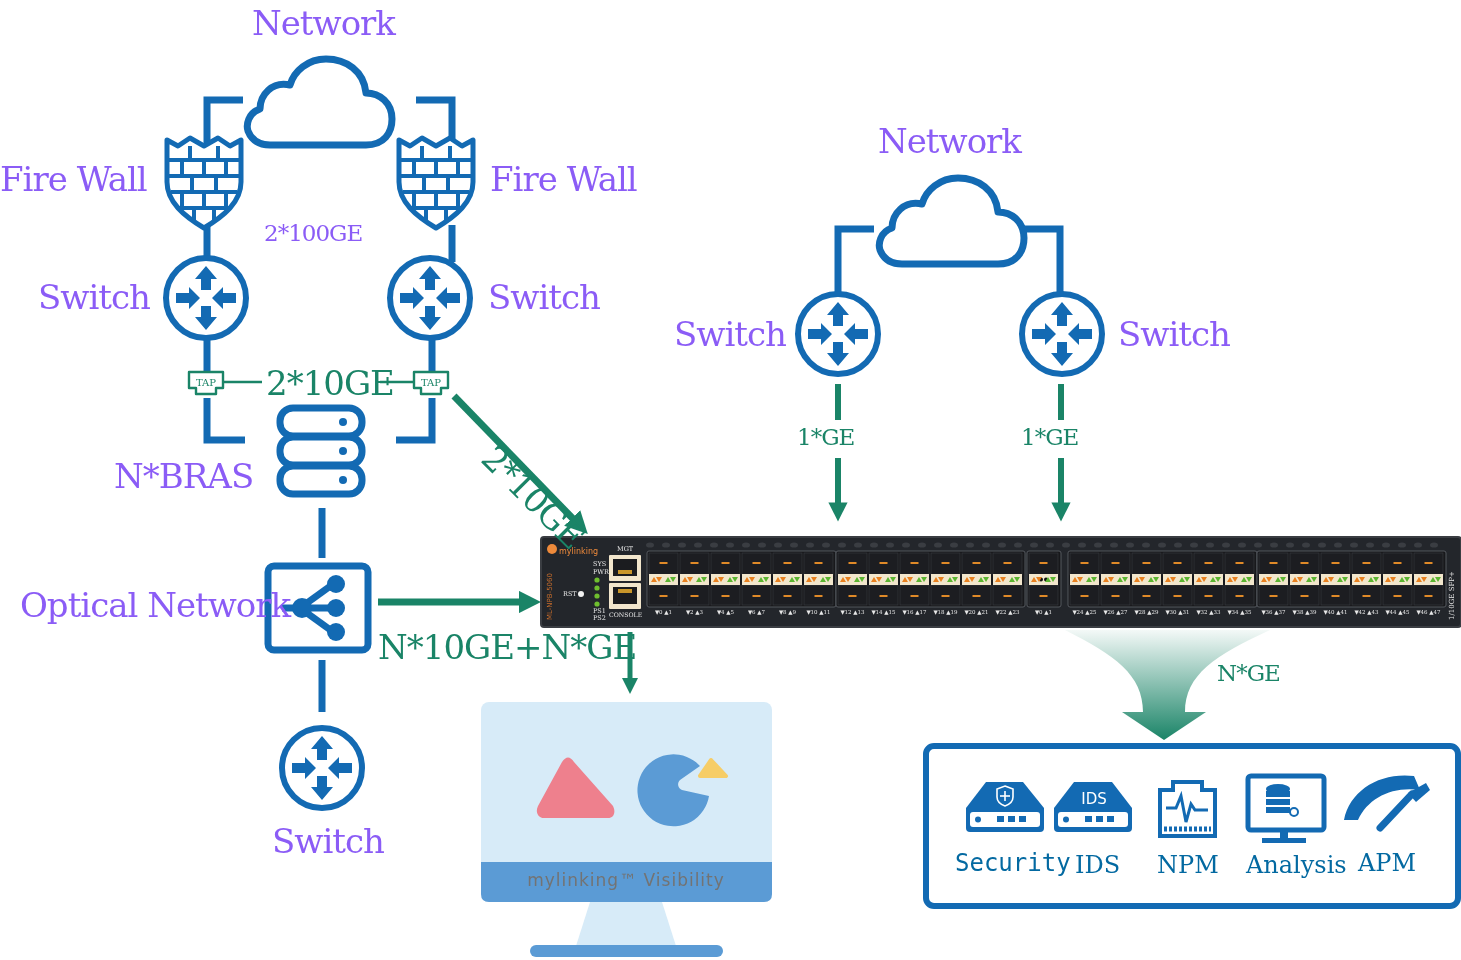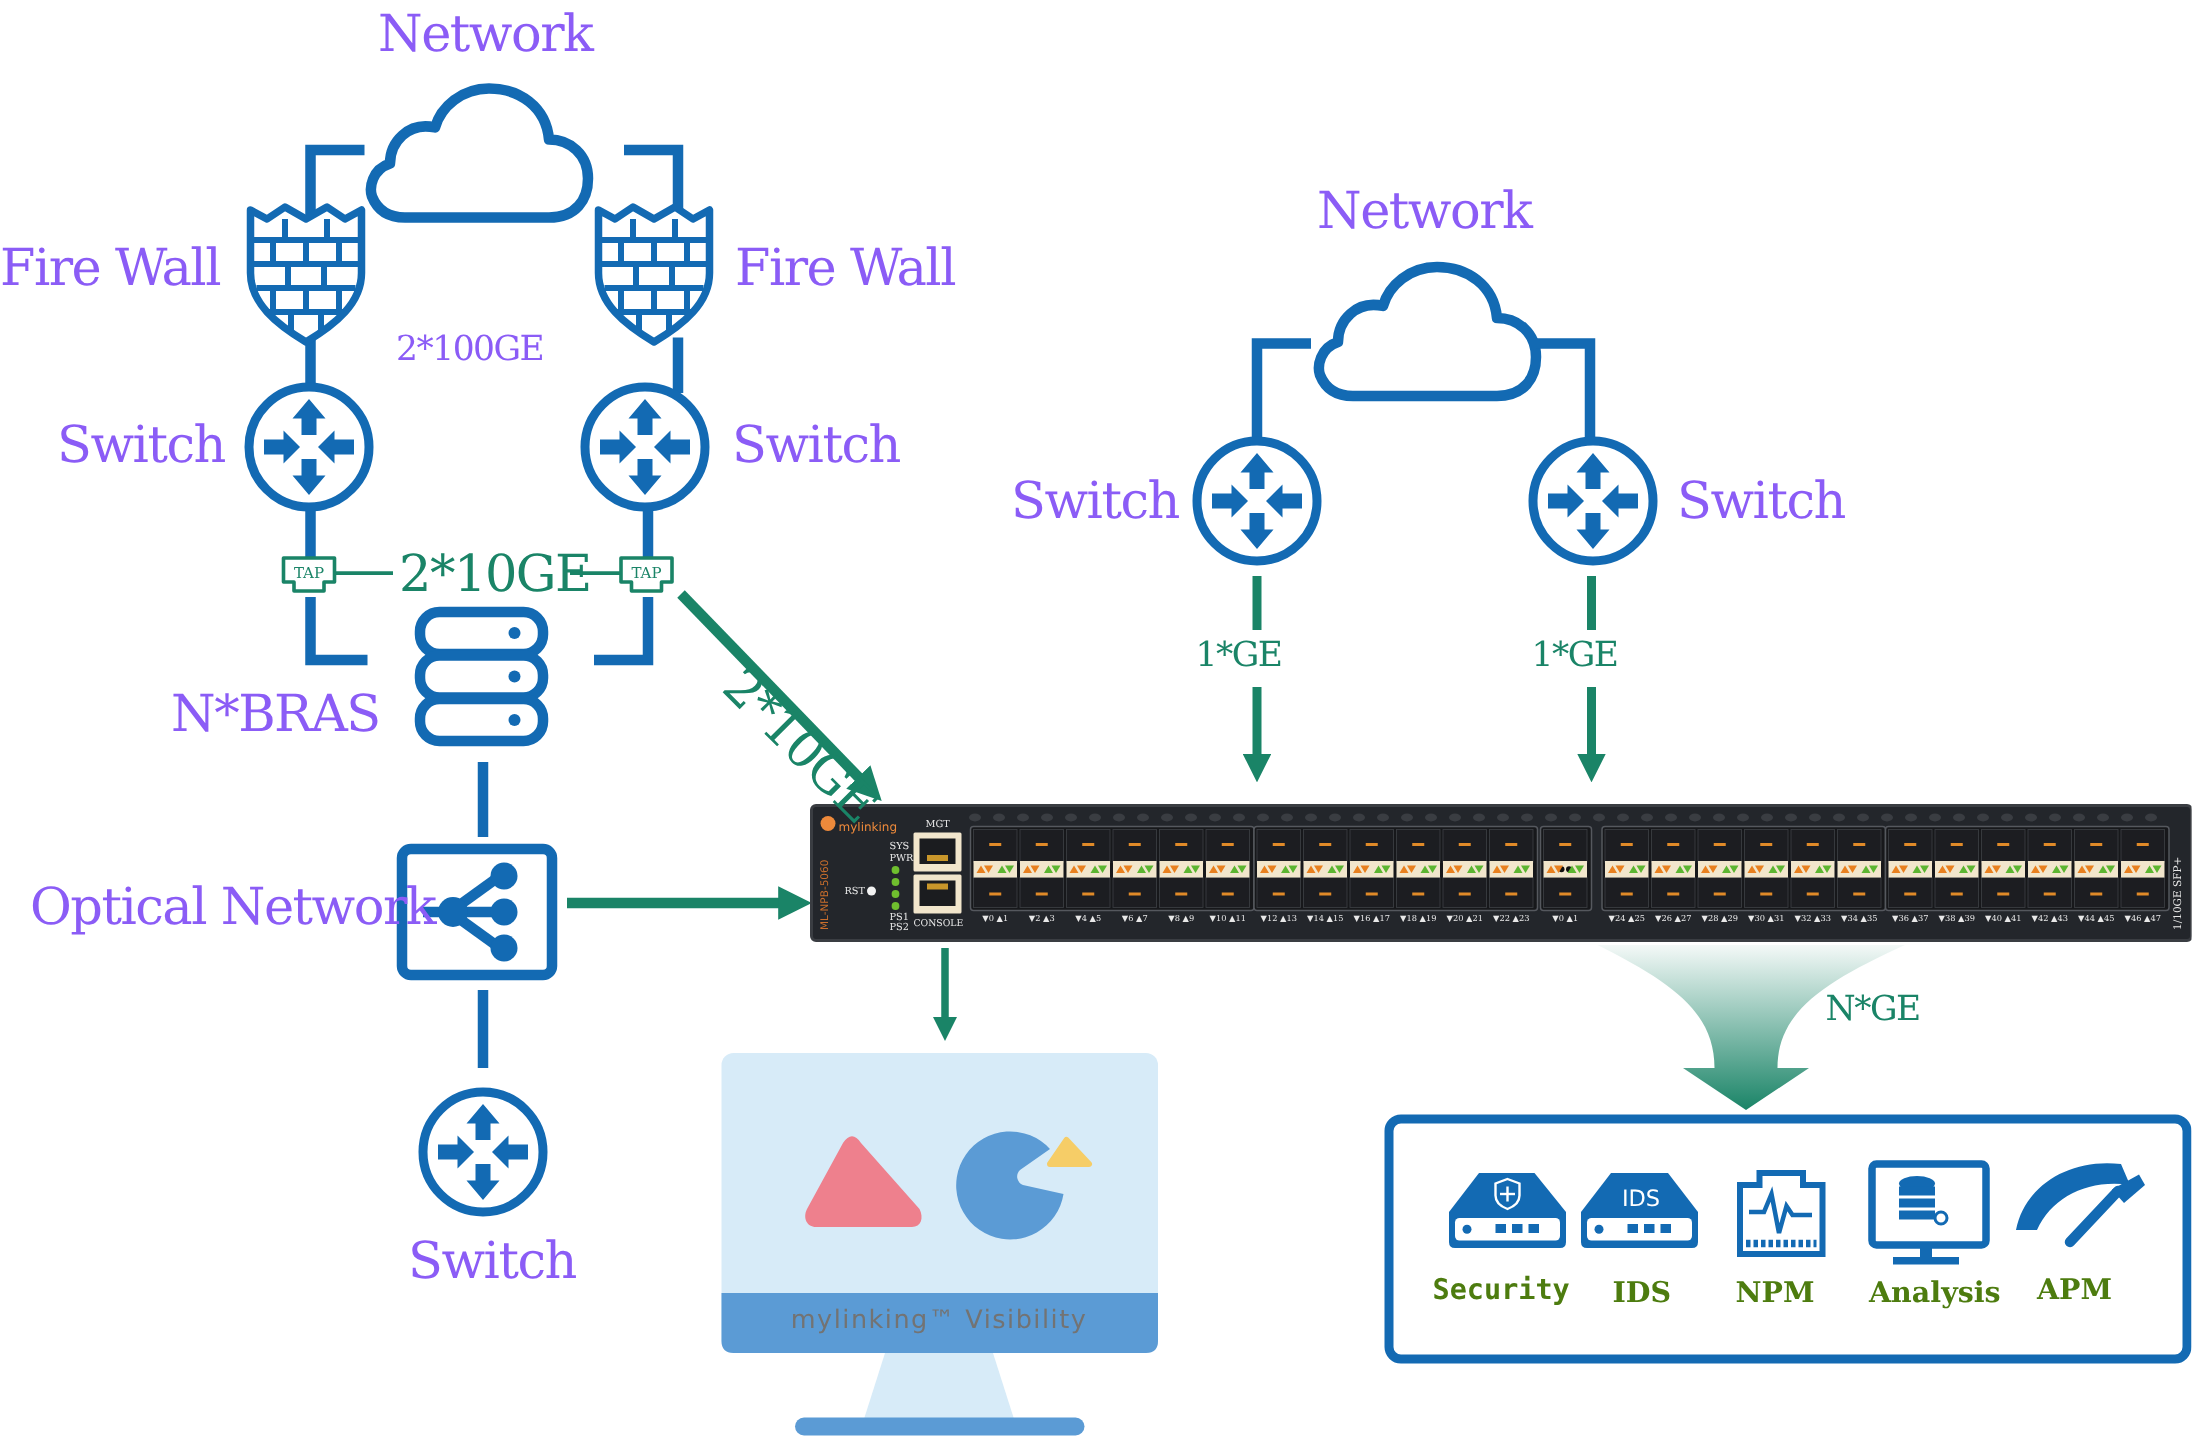--- a/index.html
+++ b/index.html
@@ -3,21 +3,21 @@
 <meta charset="utf-8">
 <style>
   html,body{margin:0;padding:0;background:#ffffff;}
   body{width:1461px;height:960px;position:relative;overflow:hidden;font-family:"DejaVu Serif","Liberation Serif",serif;}
   #stage{position:absolute;left:0;top:0;width:1461px;height:960px;}
   .lbl{position:absolute;white-space:nowrap;font-family:"DejaVu Serif","Liberation Serif",serif;line-height:1;}
   .blue{color:#8b5cf6;}
   .green{color:#1a8467;}
   .big{font-size:34px;letter-spacing:-1px;}
   .mid{font-size:23px;letter-spacing:-1px;}
-  .svc{font-size:19px;font-weight:bold;color:#4d7c0f;}
+  .svc{font-size:24px;font-weight:normal;color:#0369a1;}
   .vis{position:absolute;left:482px;top:870px;width:288px;text-align:center;color:#737373;font-family:"DejaVu Sans","Liberation Sans",sans-serif;font-size:17px;letter-spacing:1px;}
 </style>
 </head>
 <body>
 
 <div id="stage">
 <svg width="1461" height="960" viewBox="0 0 1461 960" xmlns="http://www.w3.org/2000/svg" style="position:absolute;left:0;top:0">
   <defs>
     <marker id="arrG" viewBox="0 0 10 10" refX="5" refY="5" markerWidth="3.2" markerHeight="3.2" orient="auto-start-reverse">
       <path d="M0,0 L10,5 L0,10 z" fill="#1a8467"></path>
@@ -604,20 +604,21 @@
 <div class="lbl blue big" style="left:0px;top:162px">Fire Wall</div>
 <div class="lbl blue big" style="left:490px;top:162px">Fire Wall</div>
 <div class="lbl blue mid" style="left:264px;top:222px">2*100GE</div>
 <div class="lbl blue big" style="left:38px;top:280px">Switch</div>
 <div class="lbl blue big" style="left:488px;top:280px">Switch</div>
 <div class="lbl green big" style="left:266px;top:366px">2*10GE</div>
 <div class="lbl blue big" style="left:114px;top:459px">N*BRAS</div>
 <div class="lbl blue big" style="left:20px;top:588px">Optical Network</div>
 <div class="lbl blue big" style="left:272px;top:824px">Switch</div>
 <div class="lbl green big" style="left:500px;top:440px;transform:rotate(45deg);transform-origin:left top">2*10GE</div>
+<div class="lbl green big" style="left:378px;top:630px">N*10GE+N*GE</div>
 
 <div class="lbl blue big" style="left:878px;top:124px">Network</div>
 <div class="lbl blue big" style="left:674px;top:317px">Switch</div>
 <div class="lbl blue big" style="left:1118px;top:317px">Switch</div>
 <div class="lbl green mid" style="left:797px;top:426px">1*GE</div>
 <div class="lbl green mid" style="left:1021px;top:426px">1*GE</div>
 <div class="lbl green mid" style="left:1217px;top:662px">N*GE</div>
 
 <div class="lbl svc" style="left:955px;top:851px;font-family:'DejaVu Sans Mono','Liberation Mono',monospace">Security</div>
 <div class="lbl svc" style="left:1075px;top:853px">IDS</div>

